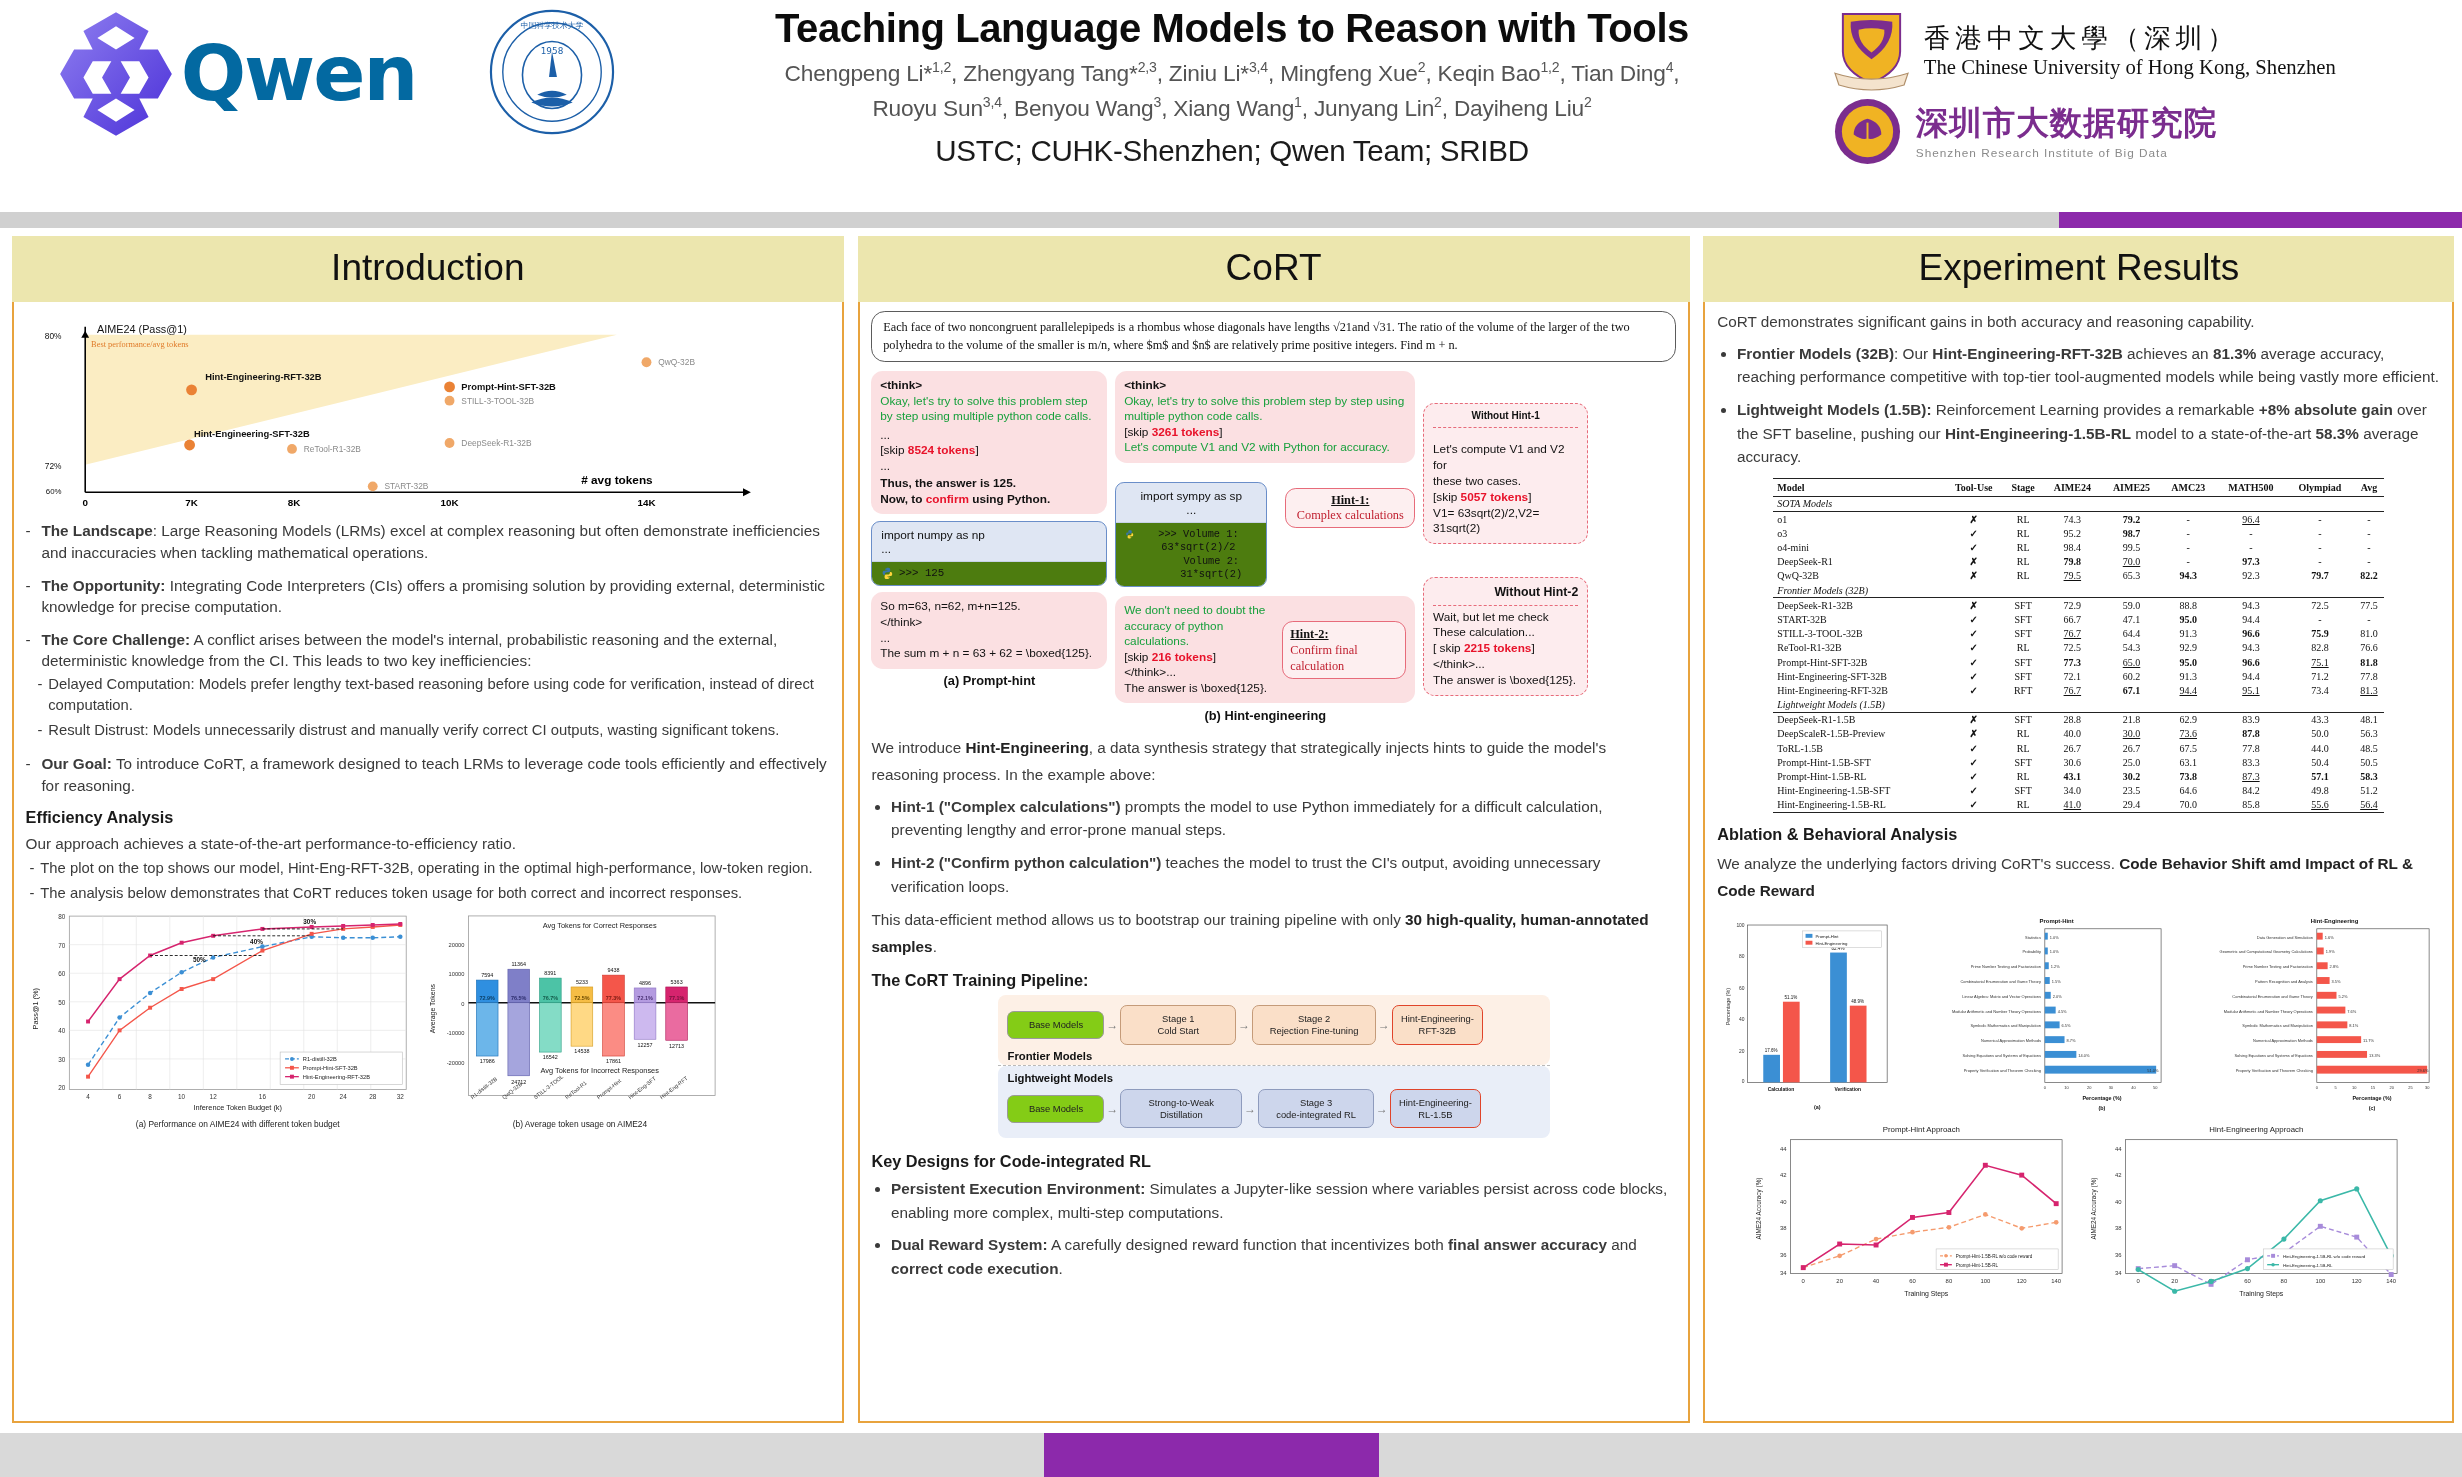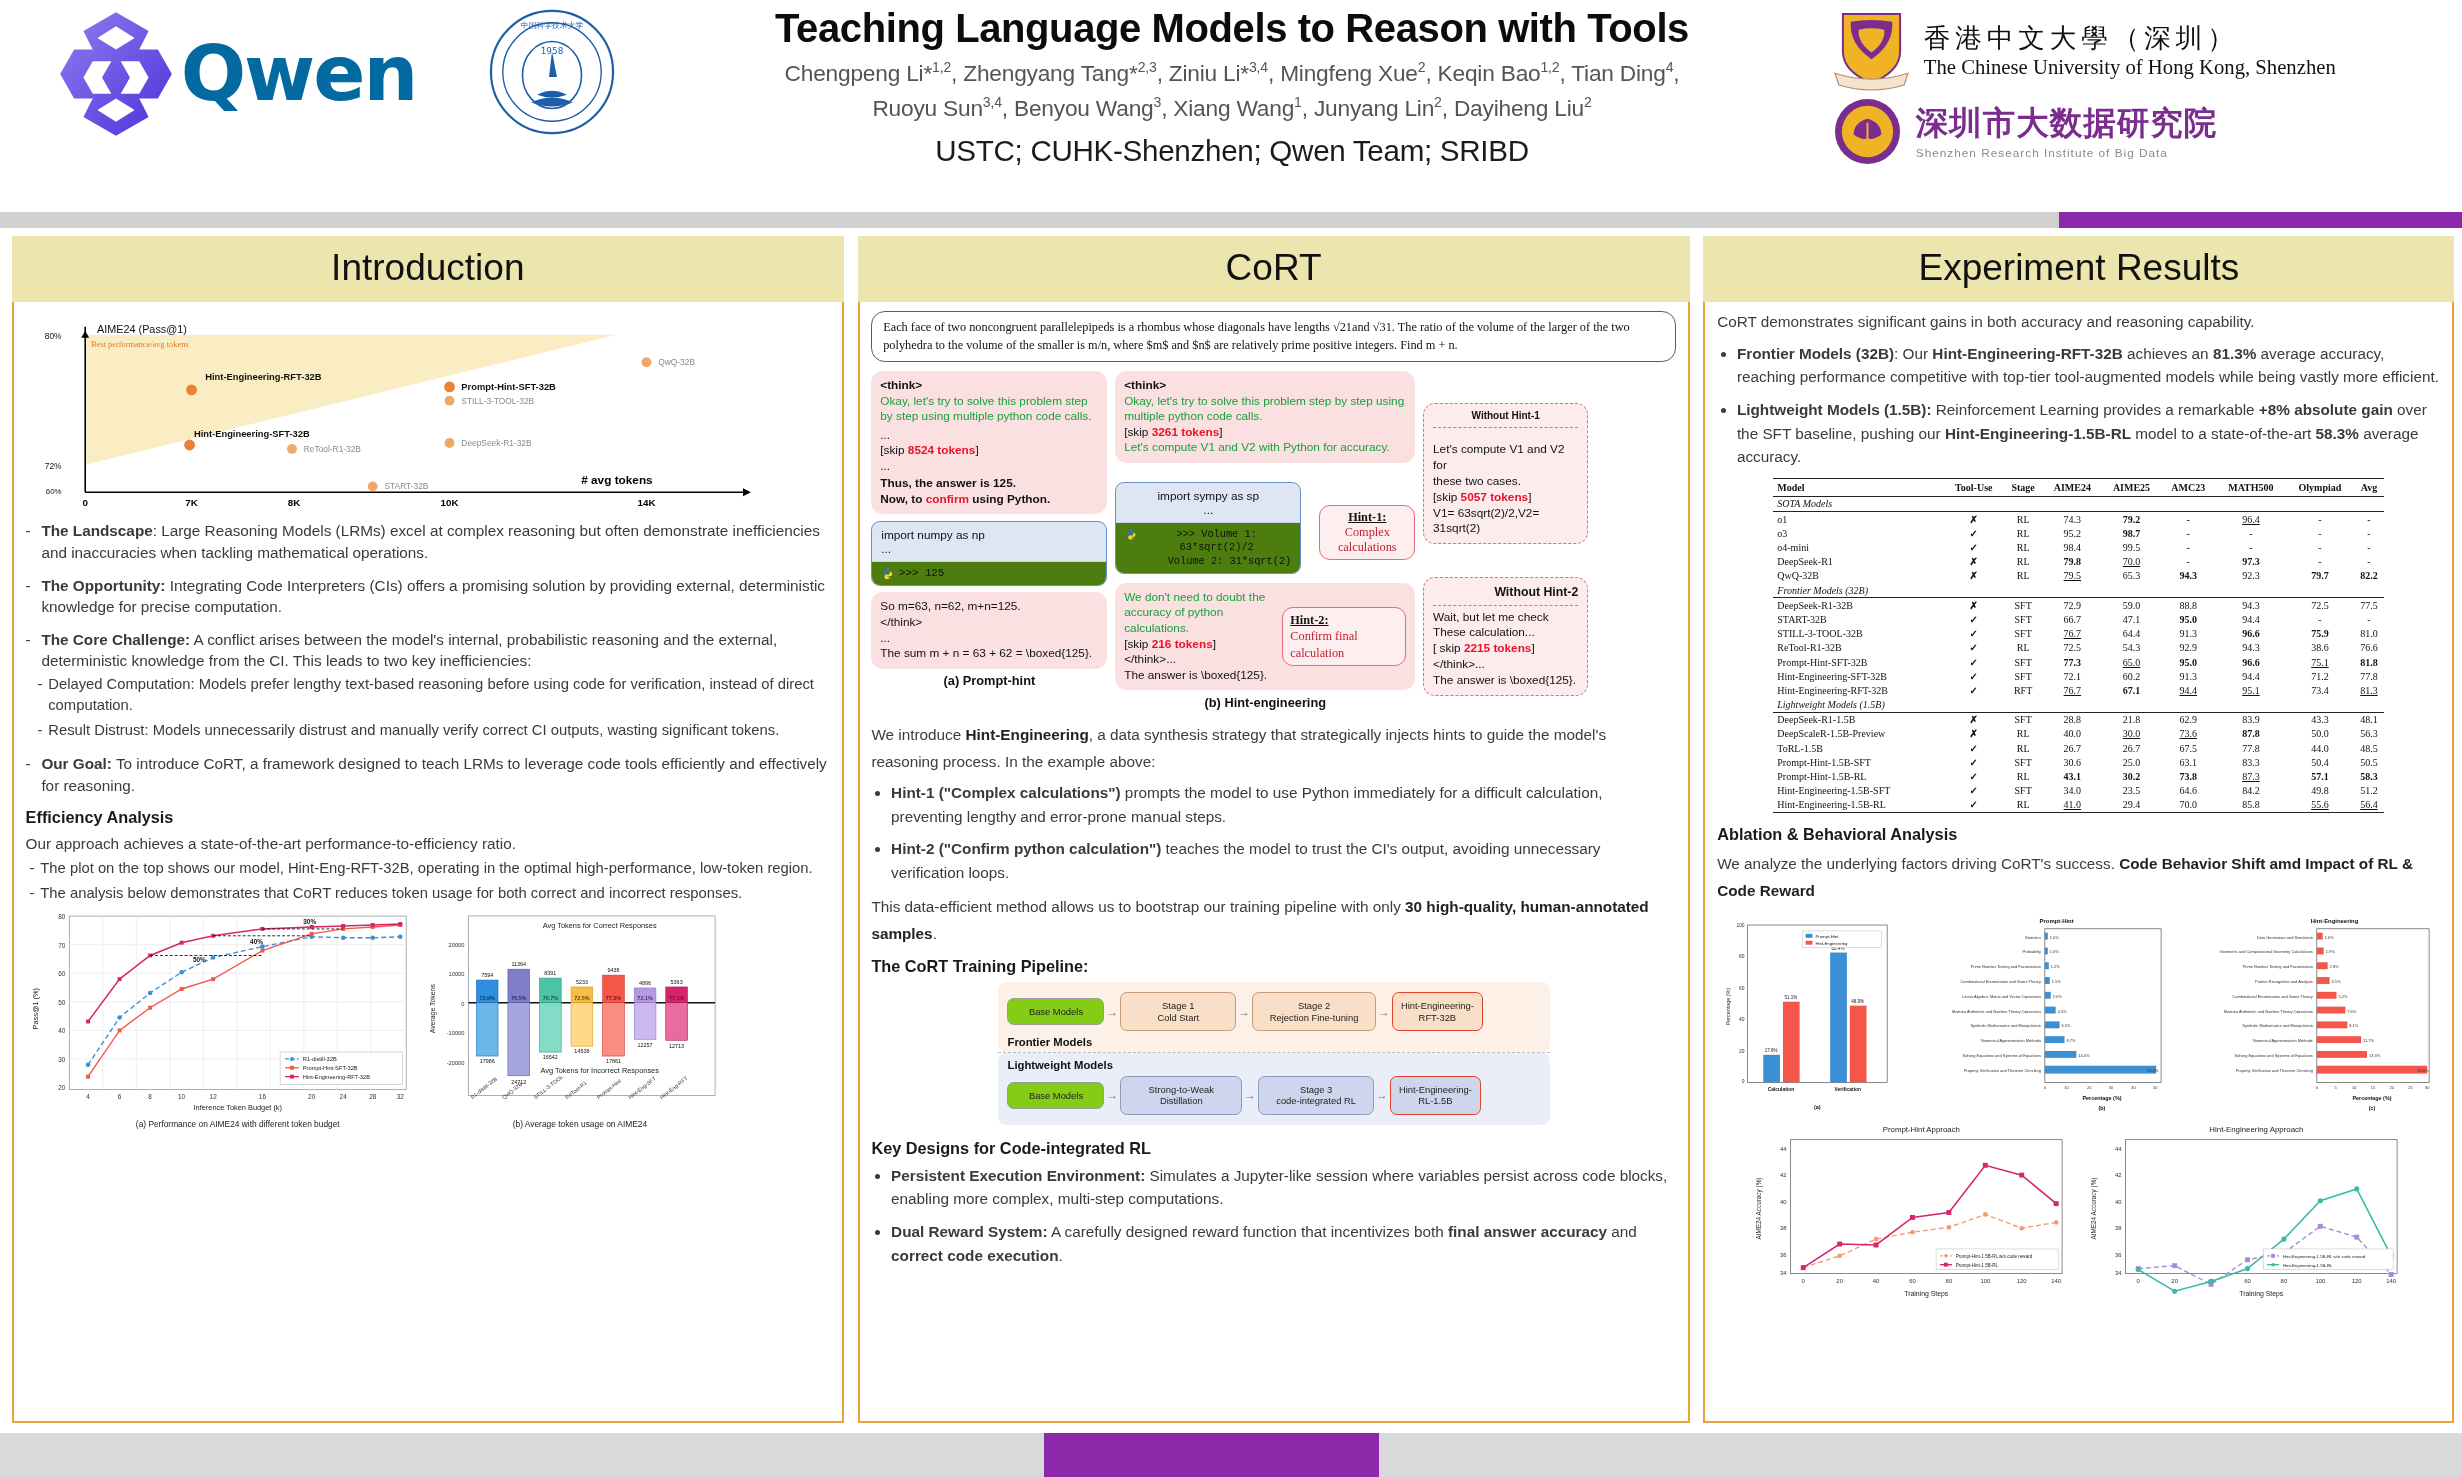--- a/index.html
+++ b/index.html
@@ -526,21 +526,21 @@
                 <svg width="12.8" height="12.8" viewBox="0 0 16 16">
                   <path d="M7.8 1c-2 0-2.4 1-2.4 2v1.2h2.6v.5H4.1c-1.2 0-2.1.8-2.1 2.6 0 1.6.6 2.6 1.9 2.6h1V8.7c0-1.3 1-2.2 2.2-2.2h2.6c1 0 1.8-.8 1.8-1.8V3c0-1-.7-2-2.2-2H7.8zm-1.4.9c.3 0 .5.2.5.5s-.2.5-.5.5-.5-.2-.5-.5.2-.5.5-.5z" fill="#3776ab"></path>
                   <path d="M8.2 15c2 0 2.4-1 2.4-2v-1.2H8v-.5h3.9c1.2 0 2.1-.8 2.1-2.6 0-1.6-.6-2.6-1.9-2.6h-1v1.2c0 1.3-1 2.2-2.2 2.2H6.3c-1 0-1.8.8-1.8 1.8V13c0 1 .7 2 2.2 2h1.5zm1.4-.9c-.3 0-.5-.2-.5-.5s.2-.5.5-.5.5.2.5.5-.2.5-.5.5z" fill="#ffd43b"></path>
                 </svg>
                 <span style="font-family:'Liberation Mono',monospace;font-size:10.3px; line-height:1.3">
                   <span>&gt;&gt;&gt;  Volume 1: 63*sqrt(2)/2</span><br>
                   <span style="margin-left:25.6px;display:inline-block">Volume 2: 31*sqrt(2)</span>
                 </span>
               </div>
             </div>
-            <div class="hintcallout" style="width:96px; margin-top:23px">
+            <div class="hintcallout" style="width:130px; margin-top:6px">
               <div style="text-decoration:underline;color:#111;font-weight:700">Hint-1:</div>
               <div>Complex  calculations</div>
             </div>
           </div>
 
           <div class="pinkbox" style="margin-top:8.9px; display:flex; gap:5.9px;">
             <div style="flex:1">
               <div class="grn">We don't need to doubt the accuracy of python calculations.</div>
               <div><span>[skip </span><span class="red">216 tokens</span><span>]</span></div>
               <div>&lt;/think&gt;...</div>
@@ -759,21 +759,21 @@
                 <td>81.0</td>
               </tr>
               <tr>
                 <td class="m">ReTool-R1-32B</td>
                 <td style="font-weight: 700;">✓</td>
                 <td>RL</td>
                 <td>72.5</td>
                 <td>54.3</td>
                 <td>92.9</td>
                 <td>94.3</td>
-                <td>38.6</td>
+                <td>82.8</td>
                 <td>76.6</td>
               </tr>
               <tr>
                 <td class="m">Prompt-Hint-SFT-32B</td>
                 <td style="font-weight: 700;">✓</td>
                 <td>SFT</td>
                 <td class="bd">77.3</td>
                 <td class="u">65.0</td>
                 <td class="bd">95.0</td>
                 <td class="bd">96.6</td>

